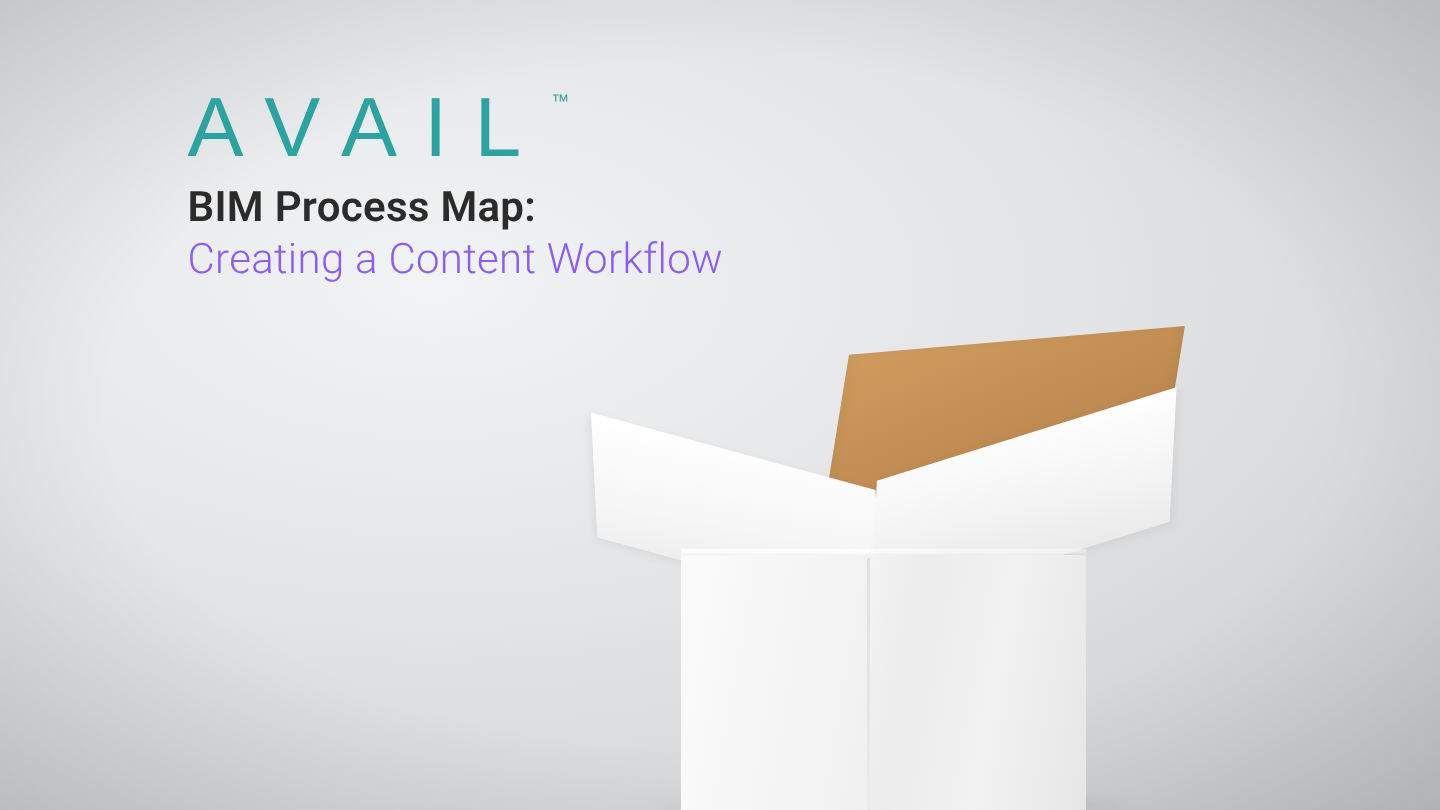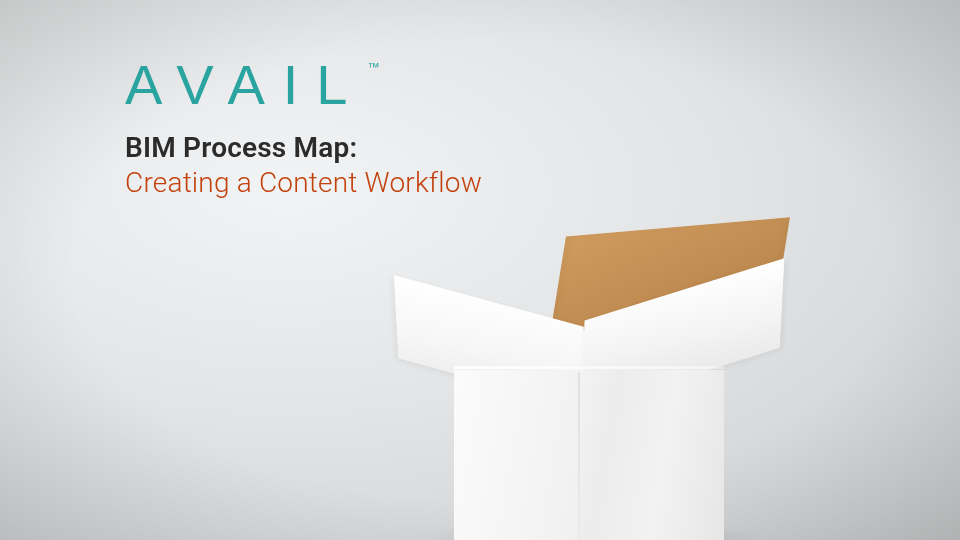--- a/index.html
+++ b/index.html
@@ -43,30 +43,30 @@
     }
     .logo .tm {
       font-size: 12px;
       letter-spacing: 0;
       position: absolute;
       top: 8px;
       right: -14px;
       color: #2aa4a0;
     }
     .title-line1 {
-      margin-top: 14px;
+      margin-top: 4px;
       font-size: 28px;
       font-weight: 600;
       color: #2b2b2b;
       letter-spacing: 0.2px;
     }
     .title-line2 {
       font-size: 28px;
       font-weight: 300;
-      color: #c2410c;
+      color: #8b5cf6;
       letter-spacing: 0.2px;
       margin-top: 2px;
     }
     .box-scene {
       position: absolute;
       bottom: 0;
       left: 370px;
       width: 430px;
       height: 340px;
       z-index: 5;

